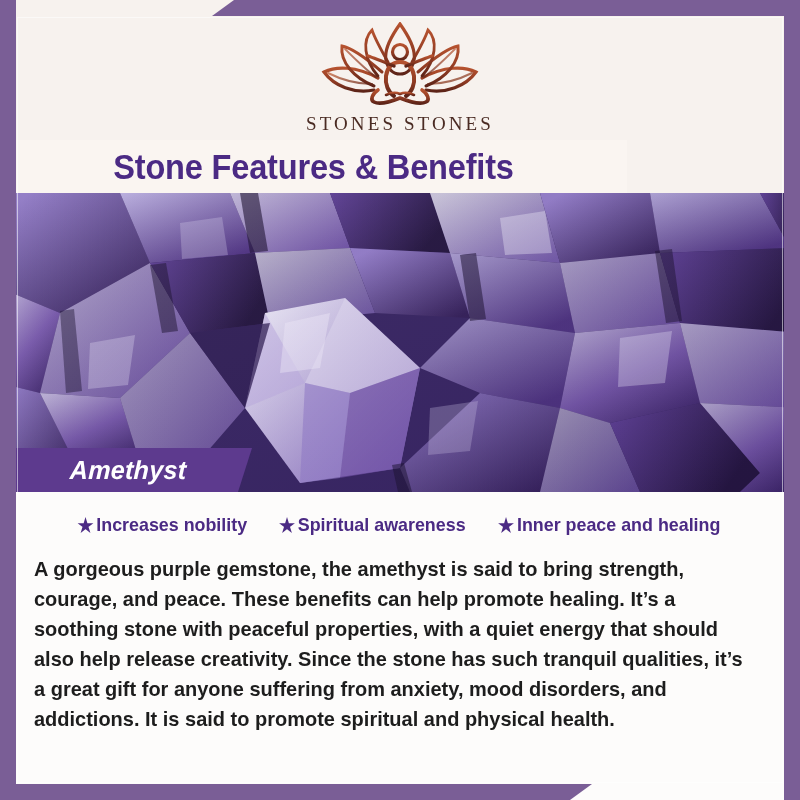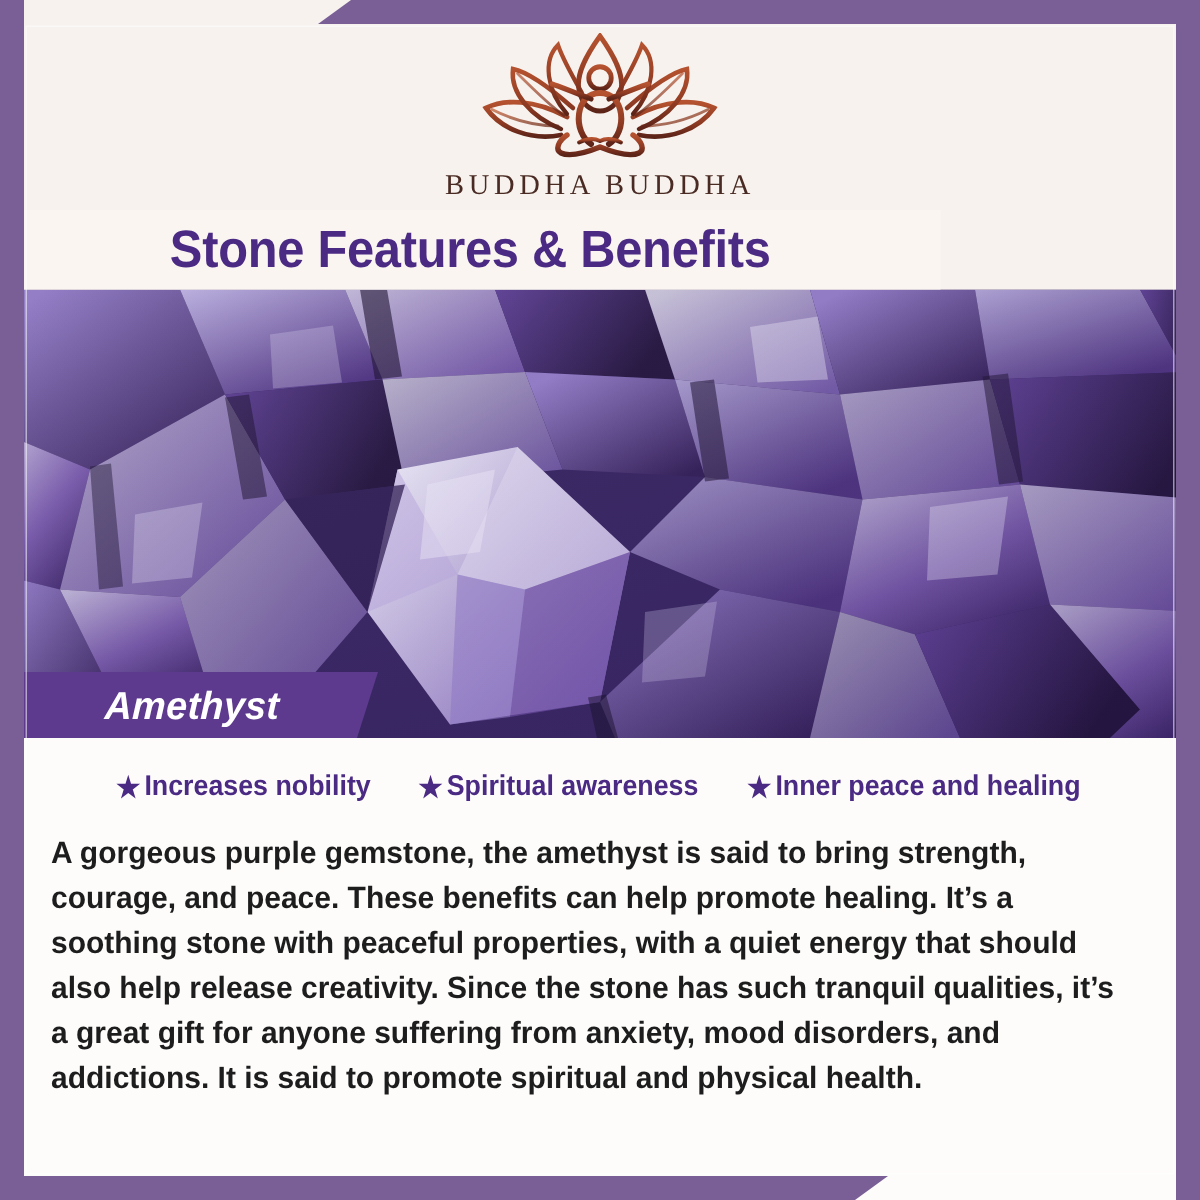--- a/index.html
+++ b/index.html
@@ -239,21 +239,21 @@
           <path d="M84 40 C76 40 71 46 70 54 C69 62 72 70 78 74" stroke-width="4"></path>
           <path d="M84 40 C92 40 97 46 98 54 C99 62 96 70 90 74" stroke-width="4"></path>
 
           <path d="M78 44 C68 40 58 36 52 34" stroke-width="3.4"></path>
           <path d="M90 44 C100 40 110 36 116 34" stroke-width="3.4"></path>
 
           <path d="M62 68 C56 72 54 78 58 80 C64 83 74 80 84 76 C94 80 104 83 110 80 C114 78 112 72 106 68" stroke-width="3.6"></path>
           <path d="M70 73 C76 70 80 70 84 72 C88 70 92 70 98 73" stroke-width="2.6"></path>
         </g>
       </svg>
-      <div class="logo-word">BUDDHA BUDDHA</div>
+      <div class="logo-word">STONES STONES</div>
     </div>
   </div>
 
   <div class="title-band"></div>
   <div class="title-text">Stone Features &amp; Benefits</div>
 
   <div class="hero">
     <svg viewBox="0 0 800 299" preserveAspectRatio="none">
       <defs>
         <linearGradient id="cA" x1="0" y1="0" x2="1" y2="1">

